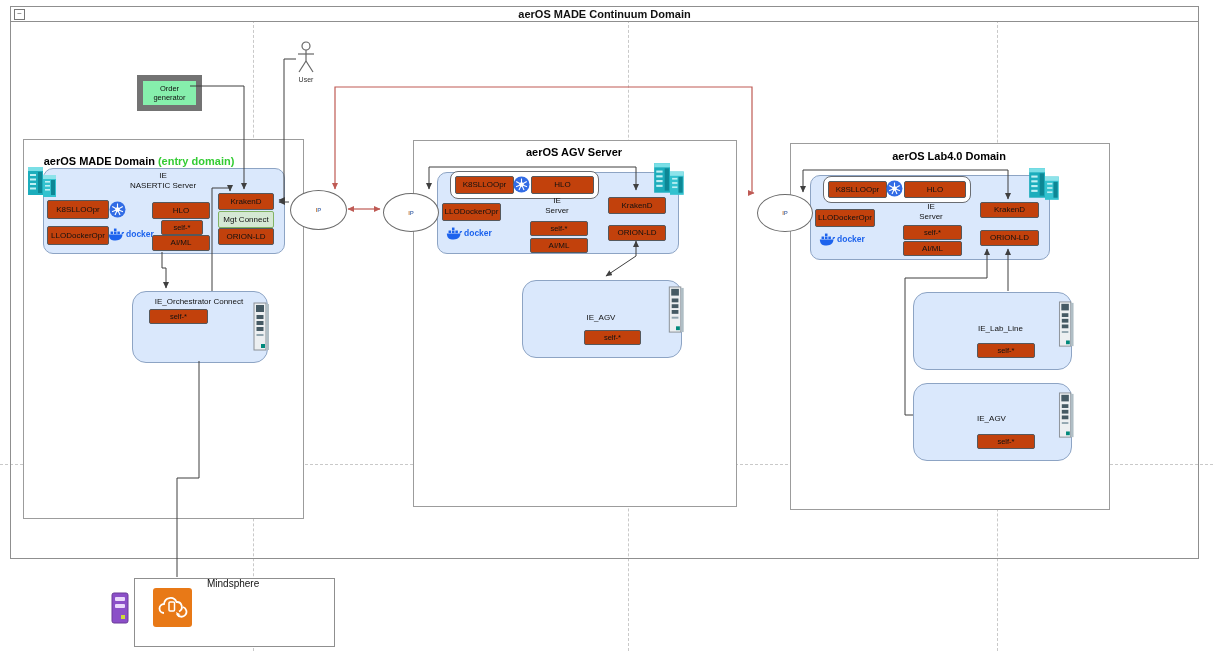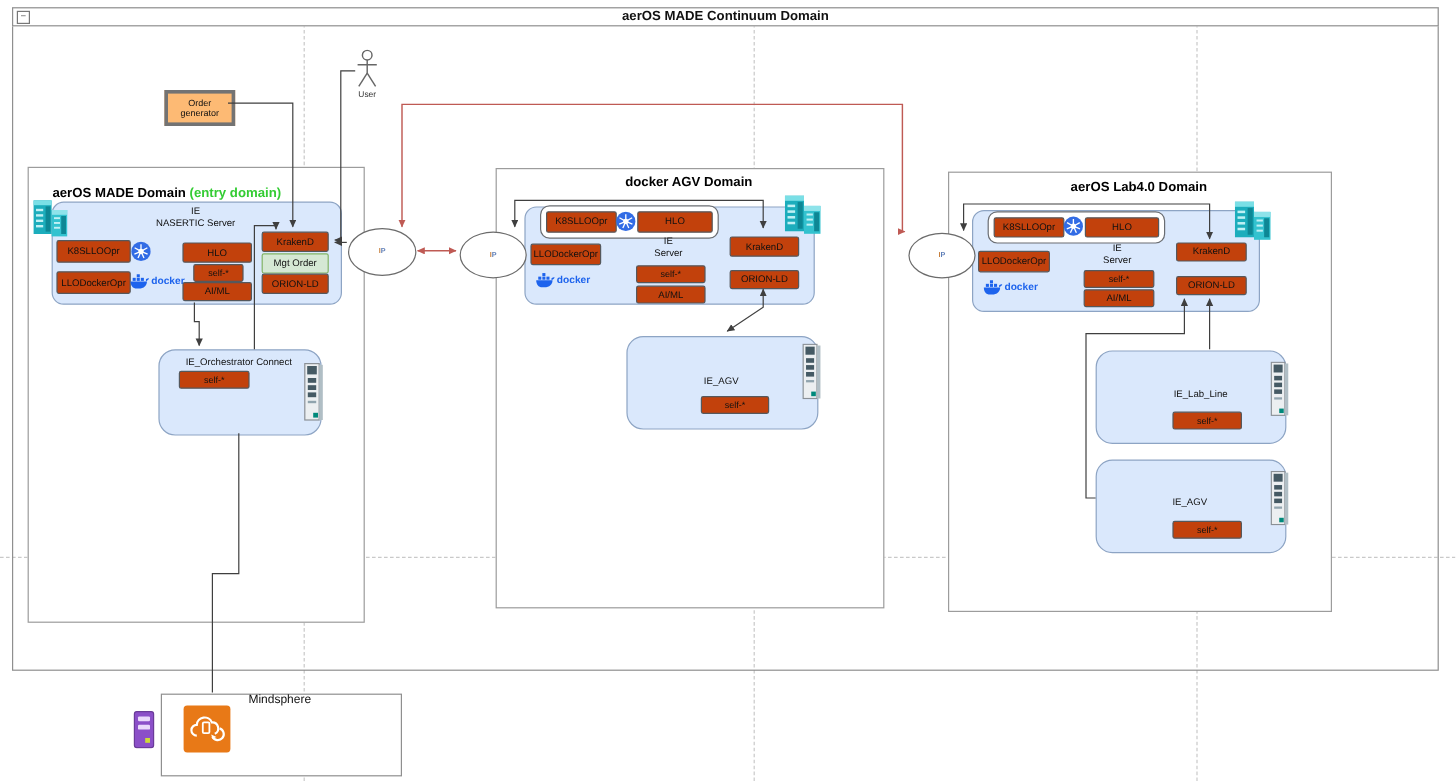--- a/index.html
+++ b/index.html
@@ -30,21 +30,21 @@
   .icon{position:absolute;z-index:5;}
   .dockerwrap{position:absolute;z-index:4;display:flex;align-items:center;gap:1px;}
   .dockerword{font-size:8.5px;font-weight:bold;color:#1d63ed;line-height:1;}
   .mindsphere-box{position:absolute;left:134px;top:578px;width:199px;height:67px;background:#fff;
                   border:1px solid #8f8f8f;z-index:2;}
   .ms-icon{position:absolute;left:153px;top:588px;width:39px;height:39px;background:#e87917;border-radius:3px;
            z-index:3;display:flex;align-items:center;justify-content:center;}
   .ms-label{position:absolute;left:207px;top:578px;height:67px;display:flex;
             font-size:10px;z-index:3;}
   .user-label{position:absolute;text-align:center;font-size:7px;color:#333;z-index:2;}
-  .ordergen{position:absolute;left:137px;top:75px;width:53px;height:24px;background:#fdba74;border:3px solid #737373;
+  .ordergen{position:absolute;left:137px;top:75px;width:53px;height:24px;background:#86efac;border:6px solid #737373;
             display:flex;align-items:center;justify-content:center;text-align:center;font-size:7.5px;z-index:2;}
   svg.overlay{position:absolute;left:0;top:0;width:1213px;height:651px;z-index:6;pointer-events:none;}
 </style>
 </head>
 <body>
 
 <div id="canvas">
 
   <div class="dash-v" style="left:253px"></div>
   <div class="dash-v" style="left:628px"></div>
@@ -133,21 +133,21 @@
   <div class="box" style="left:161px;top:220px;width:40px;height:13px;font-size:7.5px">
     <span>self-*</span>
   </div>
   <div class="box" style="left:152px;top:235px;width:56px;height:14px">
     <span>AI/ML</span>
   </div>
   <div class="box" style="left:218px;top:193px;width:54px;height:15px">
     <span>KrakenD</span>
   </div>
   <div class="box greenbox" style="left:218px;top:211px;width:54px;height:15px">
-    <span>Mgt Order</span>
+    <span>Mgt Connect</span>
   </div>
   <div class="box" style="left:218px;top:228px;width:54px;height:15px">
     <span>ORION-LD</span>
   </div>
 
   <div class="bluebox r14" style="left:132px;top:291px;width:134px;height:70px"></div>
   <div class="lbl" style="left:132px;top:297px;width:134px">IE_Orchestrator Connect</div>
   <div class="box" style="left:149px;top:309px;width:57px;height:13px;font-size:7.5px">
     <span>self-*</span>
   </div>
@@ -156,21 +156,21 @@
     <rect x="13" y="2" width="3" height="46" fill="#b0bec5"></rect>
     <rect x="3" y="3" width="8" height="7" fill="#455a64"></rect>
     <rect x="3.5" y="13" width="7" height="4" fill="#455a64"></rect>
       <rect x="3.5" y="19" width="7" height="4" fill="#455a64"></rect>
     <rect x="3.5" y="25" width="7" height="4" fill="#455a64"></rect>
       <rect x="3.5" y="32" width="7" height="2" fill="#90a4ae"></rect>
     <rect x="8" y="42" width="4" height="4" fill="#00897b"></rect>
   </svg>
 
   <div class="domain" style="left:413px;top:140px;width:322px;height:365px"></div>
-  <div class="dtitle" style="left:413px;top:146px;width:322px">docker AGV Domain</div>
+  <div class="dtitle" style="left:413px;top:146px;width:322px">aerOS AGV Server</div>
 
   <div class="bluebox r10" style="left:437px;top:172px;width:240px;height:80px"></div>
   <div class="whitegrp" style="left:450px;top:171px;width:147px;height:26px"></div>
   <div class="box" style="left:455px;top:176px;width:57px;height:16px">
     <span>K8SLLOOpr</span>
   </div>
   <svg class="icon" style="left:513px;top:176px" width="17" height="17" viewBox="0 0 17 17">
     <circle cx="8.5" cy="8.5" r="8" fill="#326ce5"></circle>
     <g stroke="#fff" stroke-width="1.1">
       <line x1="8.5" y1="8.5" x2="8.5" y2="2.5"></line>

